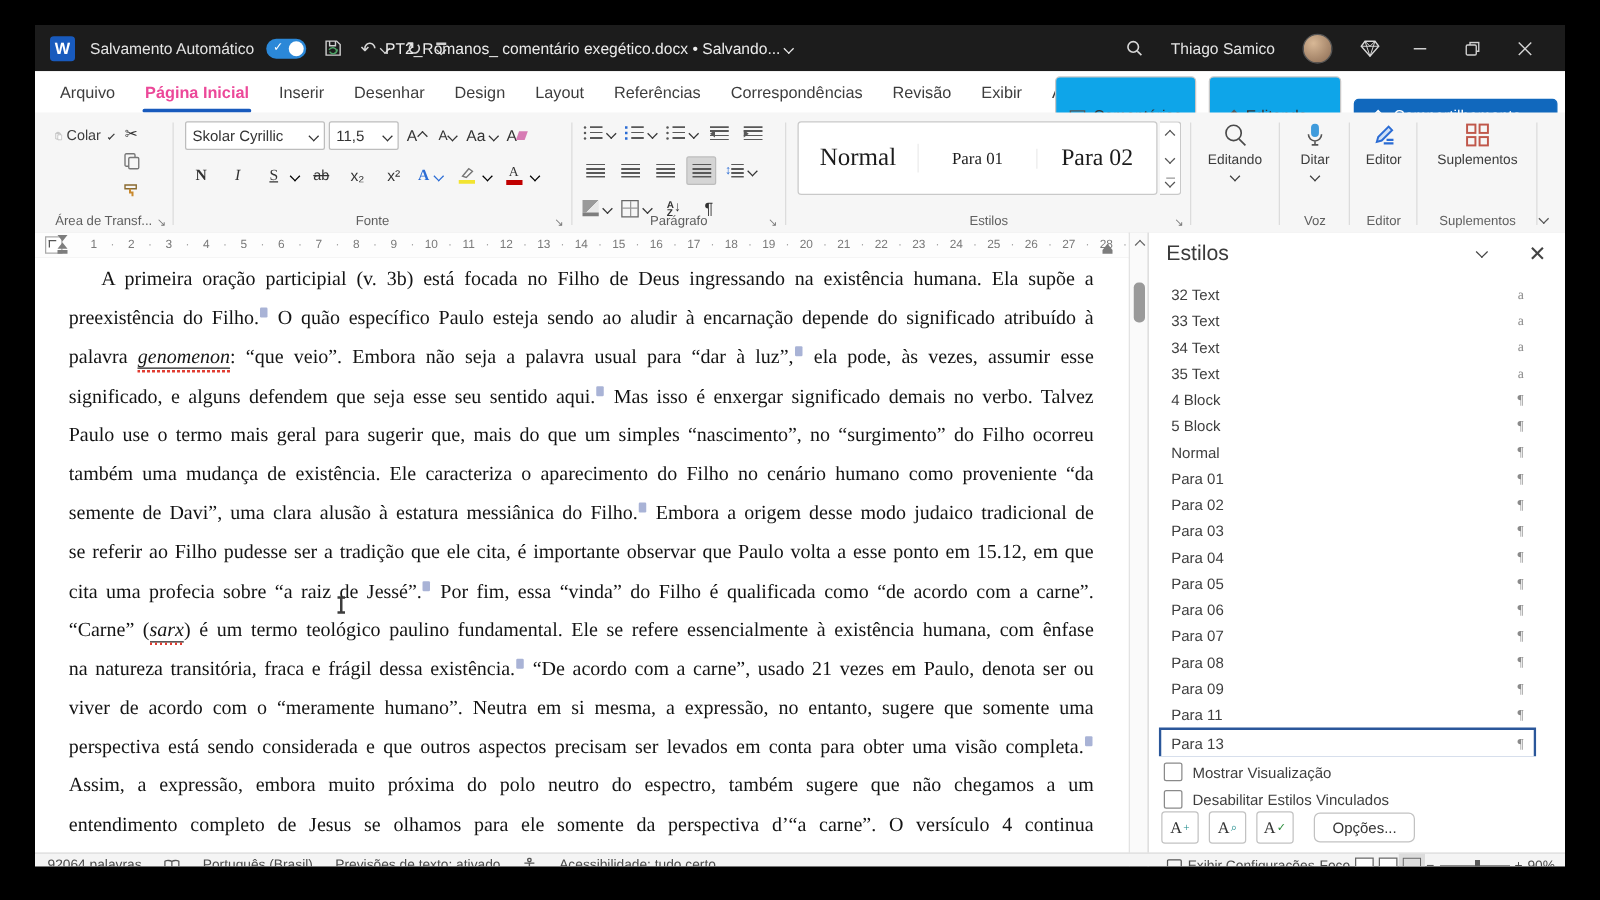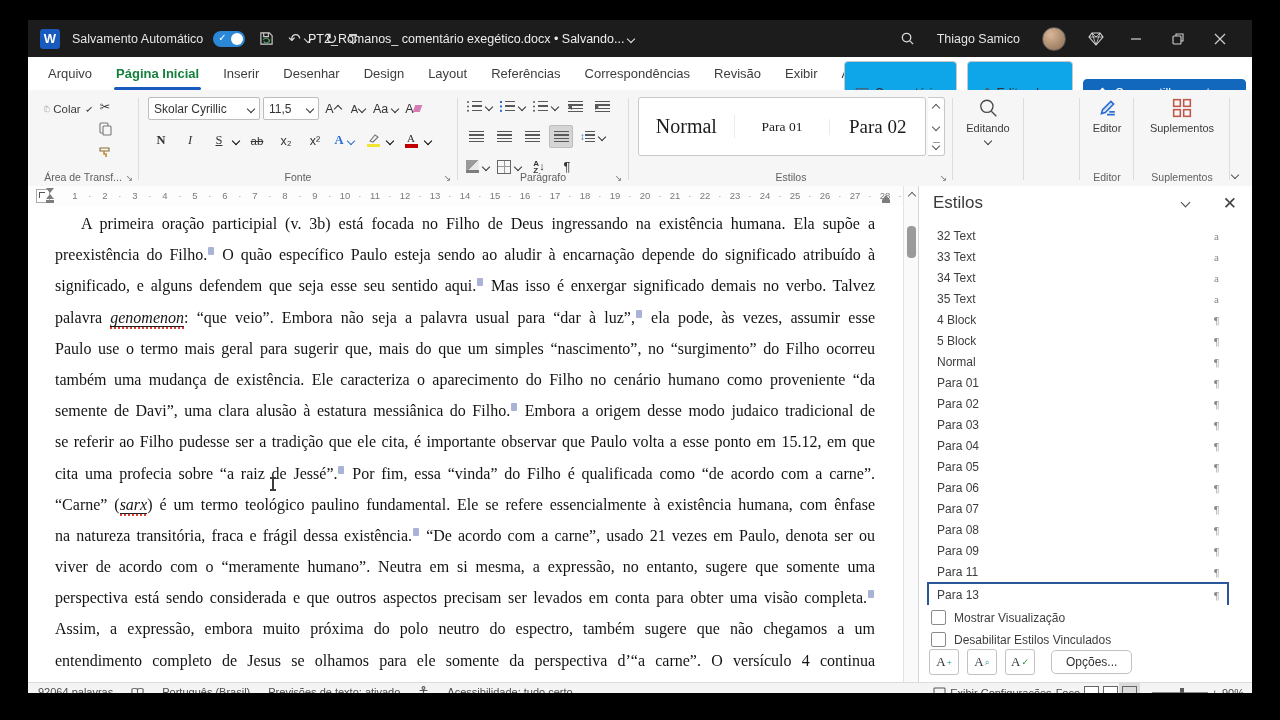--- a/index.html
+++ b/index.html
@@ -24,21 +24,21 @@
   .avatar{width:22px;height:22px;border-radius:50%;background:radial-gradient(circle at 35% 30%,#d8b896,#8a6a52);border:1px solid #555;}
   .winbtn{width:20px;display:flex;justify-content:center;color:#d0d0d0;}
   .chev{display:inline-block;width:5px;height:5px;border-right:1.2px solid currentColor;border-bottom:1.2px solid currentColor;
     transform:rotate(45deg);margin-left:4px;vertical-align:2px;}
   .chev.up{transform:rotate(-135deg);}
 
   
   .tabsrow{position:absolute;left:0;top:37px;right:0;height:33px;background:#ffffff;display:flex;align-items:center;padding-left:8px;}
   .tabs{display:flex;height:100%;}
   .tab{padding:0 12px;font-size:13px;color:#3d3d3d;display:flex;align-items:center;position:relative;white-space:nowrap;cursor:default;}
-  .tab.active{font-weight:700;color:#15803d;text-align:right;}
+  .tab.active{font-weight:700;color:#ec4899;text-align:right;}
   .tab.active::after{content:"";position:absolute;left:10px;right:10px;bottom:0;height:3px;background:#185abd;border-radius:2px;}
   .tab-actions{position:absolute;right:6px;top:4px;display:flex;gap:10px;align-items:center;}
   .tact{height:26px;border:1px solid #c7c7c7;border-radius:4px;background:#0ea5e9;display:flex;align-items:center;
     padding:18px 10px;font-size:12.5px;color:#333;gap:6px;}
   .tact.share{background:#1168bd;border-color:#1168bd;color:#fff;padding:0 12px;}
 
   
   .ribbon{position:absolute;left:0;top:70px;right:0;height:96px;background:#f6f6f6;border-bottom:1px solid #d9d9d9;}
   .grp{position:absolute;top:0;height:96px;}
   .grp-label{position:absolute;bottom:3px;left:0;right:0;text-align:center;font-size:10.5px;color:#5f5f5f;white-space:nowrap;}
@@ -447,20 +447,31 @@
         <svg width="20" height="20" viewBox="0 0 18 18" fill="none" stroke="#4a4a4a" stroke-width="1.2">
           <circle cx="8" cy="7.5" r="5.5"></circle>
             <path d="M12 12 L16.5 16.5"></path>
         </svg>
         <span>Editando</span>
         <span class="chev" style="margin:0"></span>
       </div>
     </div>
     <div class="vdiv" style="left:995px"></div>
 
+    <div class="grp" style="left:999px;width:50px">
+      <div class="bigbtn">
+        <svg width="16" height="20" viewBox="0 0 14 19">
+          <rect x="4" y="1" width="6" height="10" rx="3" fill="#3f9bdc"></rect>
+          <path d="M2 9 a5 5 0 0 0 10 0 M7 14 v3 M4.5 17 h5" stroke="#555" stroke-width="1.2" fill="none"></path>
+        </svg>
+        <span>Ditar</span>
+        <span class="chev" style="margin:0"></span>
+      </div>
+      <div class="grp-label"><span>Voz</span></div>
+    </div>
     <div class="vdiv" style="left:1051px"></div>
 
     <div class="grp" style="left:1055px;width:48px">
       <div class="bigbtn">
         <svg width="20" height="20" viewBox="0 0 18 18" fill="none">
           <path d="M4 14 l1-3.5 L12.5 3 l2.5 2.5 L7.5 13 z" stroke="#2b6cd4" stroke-width="1.4" fill="#cfe0f6"></path>
           <path d="M9 15 h7 M11 12.5 h5" stroke="#2b6cd4" stroke-width="1.6"></path>
         </svg>
         <span>Editor</span>
       </div>
@@ -524,22 +535,22 @@
     <div class="ind-right">
       <span class="tri-up"></span>
         <span class="ind-boxx"></span>
     </div>
   </div>
 
   <div class="docarea">
     <div class="doc-text">
         <div class="doc-line first-line"><span>A primeira oração participial (v. 3b) está focada no Filho de Deus ingressando na existência humana. Ela supõe a</span></div>
         <div class="doc-line"><span>preexistência do Filho.</span><span class="fnref"></span><span> O quão específico Paulo esteja sendo ao aludir à encarnação depende do significado atribuído à</span></div>
+        <div class="doc-line"><span>palavra </span><span class="term">genomenon</span><span>: “que veio”. Embora não seja a palavra usual para “dar à luz”,</span><span class="fnref"></span><span> ela pode, às vezes, assumir esse</span></div>
         <div class="doc-line"><span>significado, e alguns defendem que seja esse seu sentido aqui.</span><span class="fnref"></span><span> Mas isso é enxergar significado demais no verbo. Talvez</span></div>
-        <div class="doc-line"><span>palavra </span><span class="term">genomenon</span><span>: “que veio”. Embora não seja a palavra usual para “dar à luz”,</span><span class="fnref"></span><span> ela pode, às vezes, assumir esse</span></div>
         <div class="doc-line"><span>Paulo use o termo mais geral para sugerir que, mais do que um simples “nascimento”, no “surgimento” do Filho ocorreu</span></div>
         <div class="doc-line"><span>também uma mudança de existência. Ele caracteriza o aparecimento do Filho no cenário humano como proveniente “da</span></div>
         <div class="doc-line"><span>semente de Davi”, uma clara alusão à estatura messiânica do Filho.</span><span class="fnref"></span><span> Embora a origem desse modo judaico tradicional de</span></div>
         <div class="doc-line"><span>se referir ao Filho pudesse ser a tradição que ele cita, é importante observar que Paulo volta a esse ponto em 15.12, em que</span></div>
         <div class="doc-line"><span>cita uma profecia sobre “a raiz de Jessé”.</span><span class="fnref"></span><span> Por fim, essa “vinda” do Filho é qualificada como “de acordo com a carne”.</span></div>
         <div class="doc-line"><span>“Carne” (</span><span class="term">sarx</span><span>) é um termo teológico paulino fundamental. Ele se refere essencialmente à existência humana, com ênfase</span></div>
         <div class="doc-line"><span>na natureza transitória, fraca e frágil dessa existência.</span><span class="fnref"></span><span> “De acordo com a carne”, usado 21 vezes em Paulo, denota ser ou</span></div>
         <div class="doc-line"><span>viver de acordo com o “meramente humano”. Neutra em si mesma, a expressão, no entanto, sugere que somente uma</span></div>
         <div class="doc-line"><span>perspectiva está sendo considerada e que outros aspectos precisam ser levados em conta para obter uma visão completa.</span><span class="fnref"></span></div>
         <div class="doc-line"><span>Assim, a expressão, embora muito próxima do polo neutro do espectro, também sugere que não chegamos a um</span></div>

